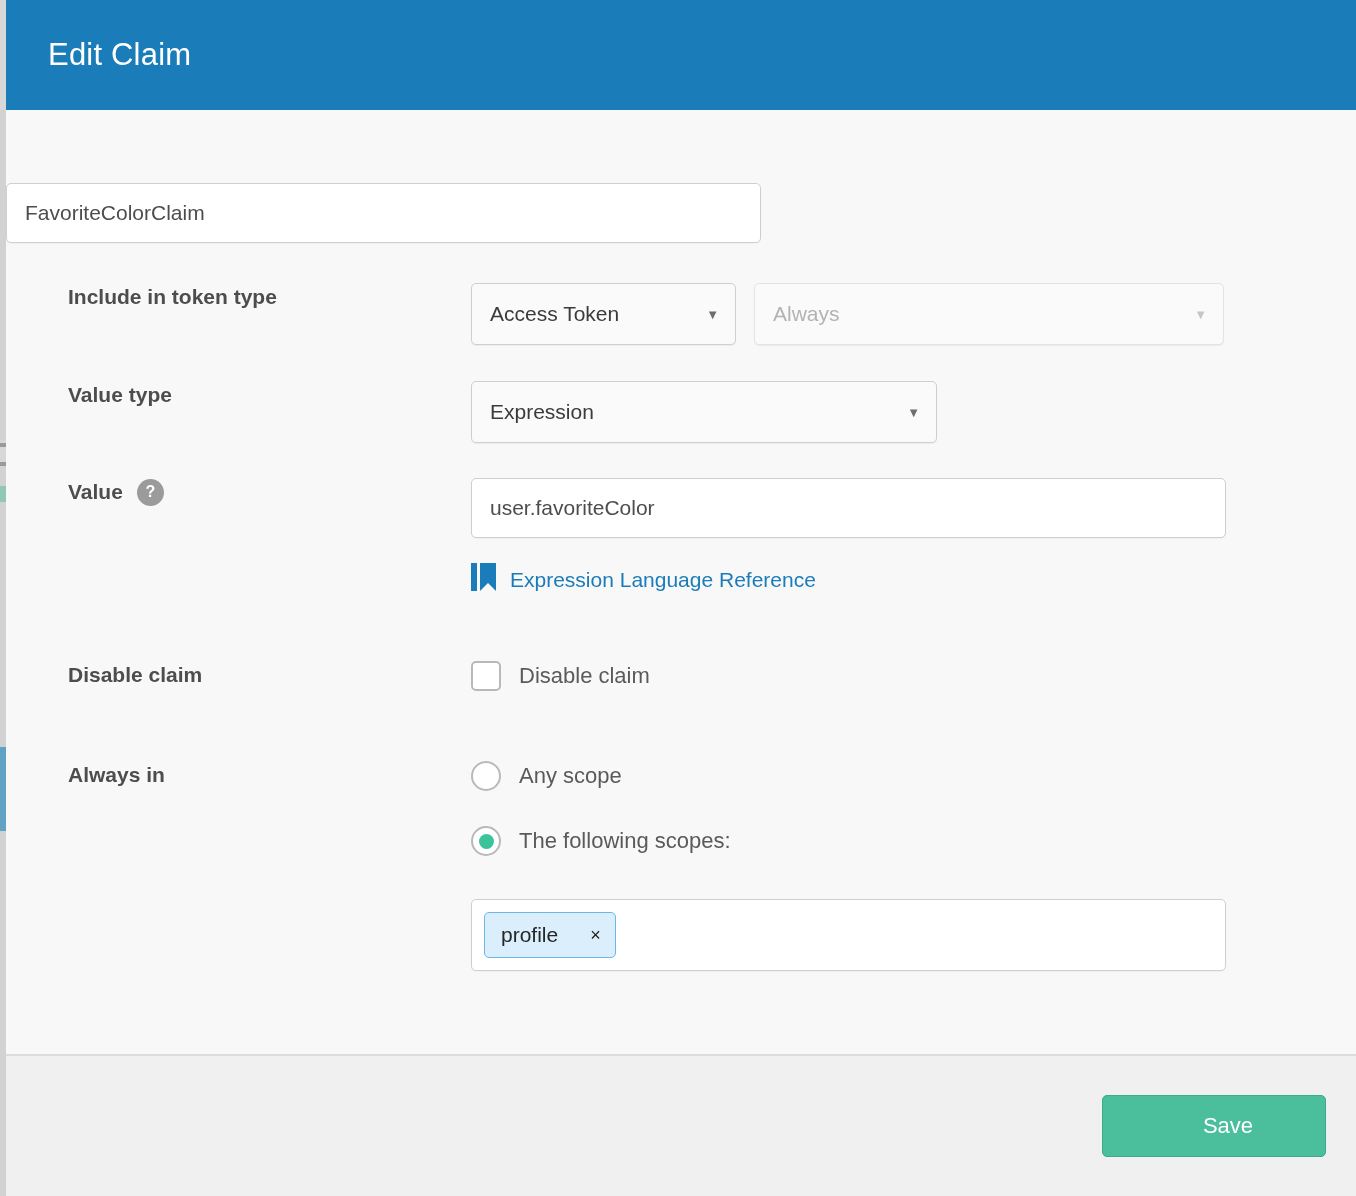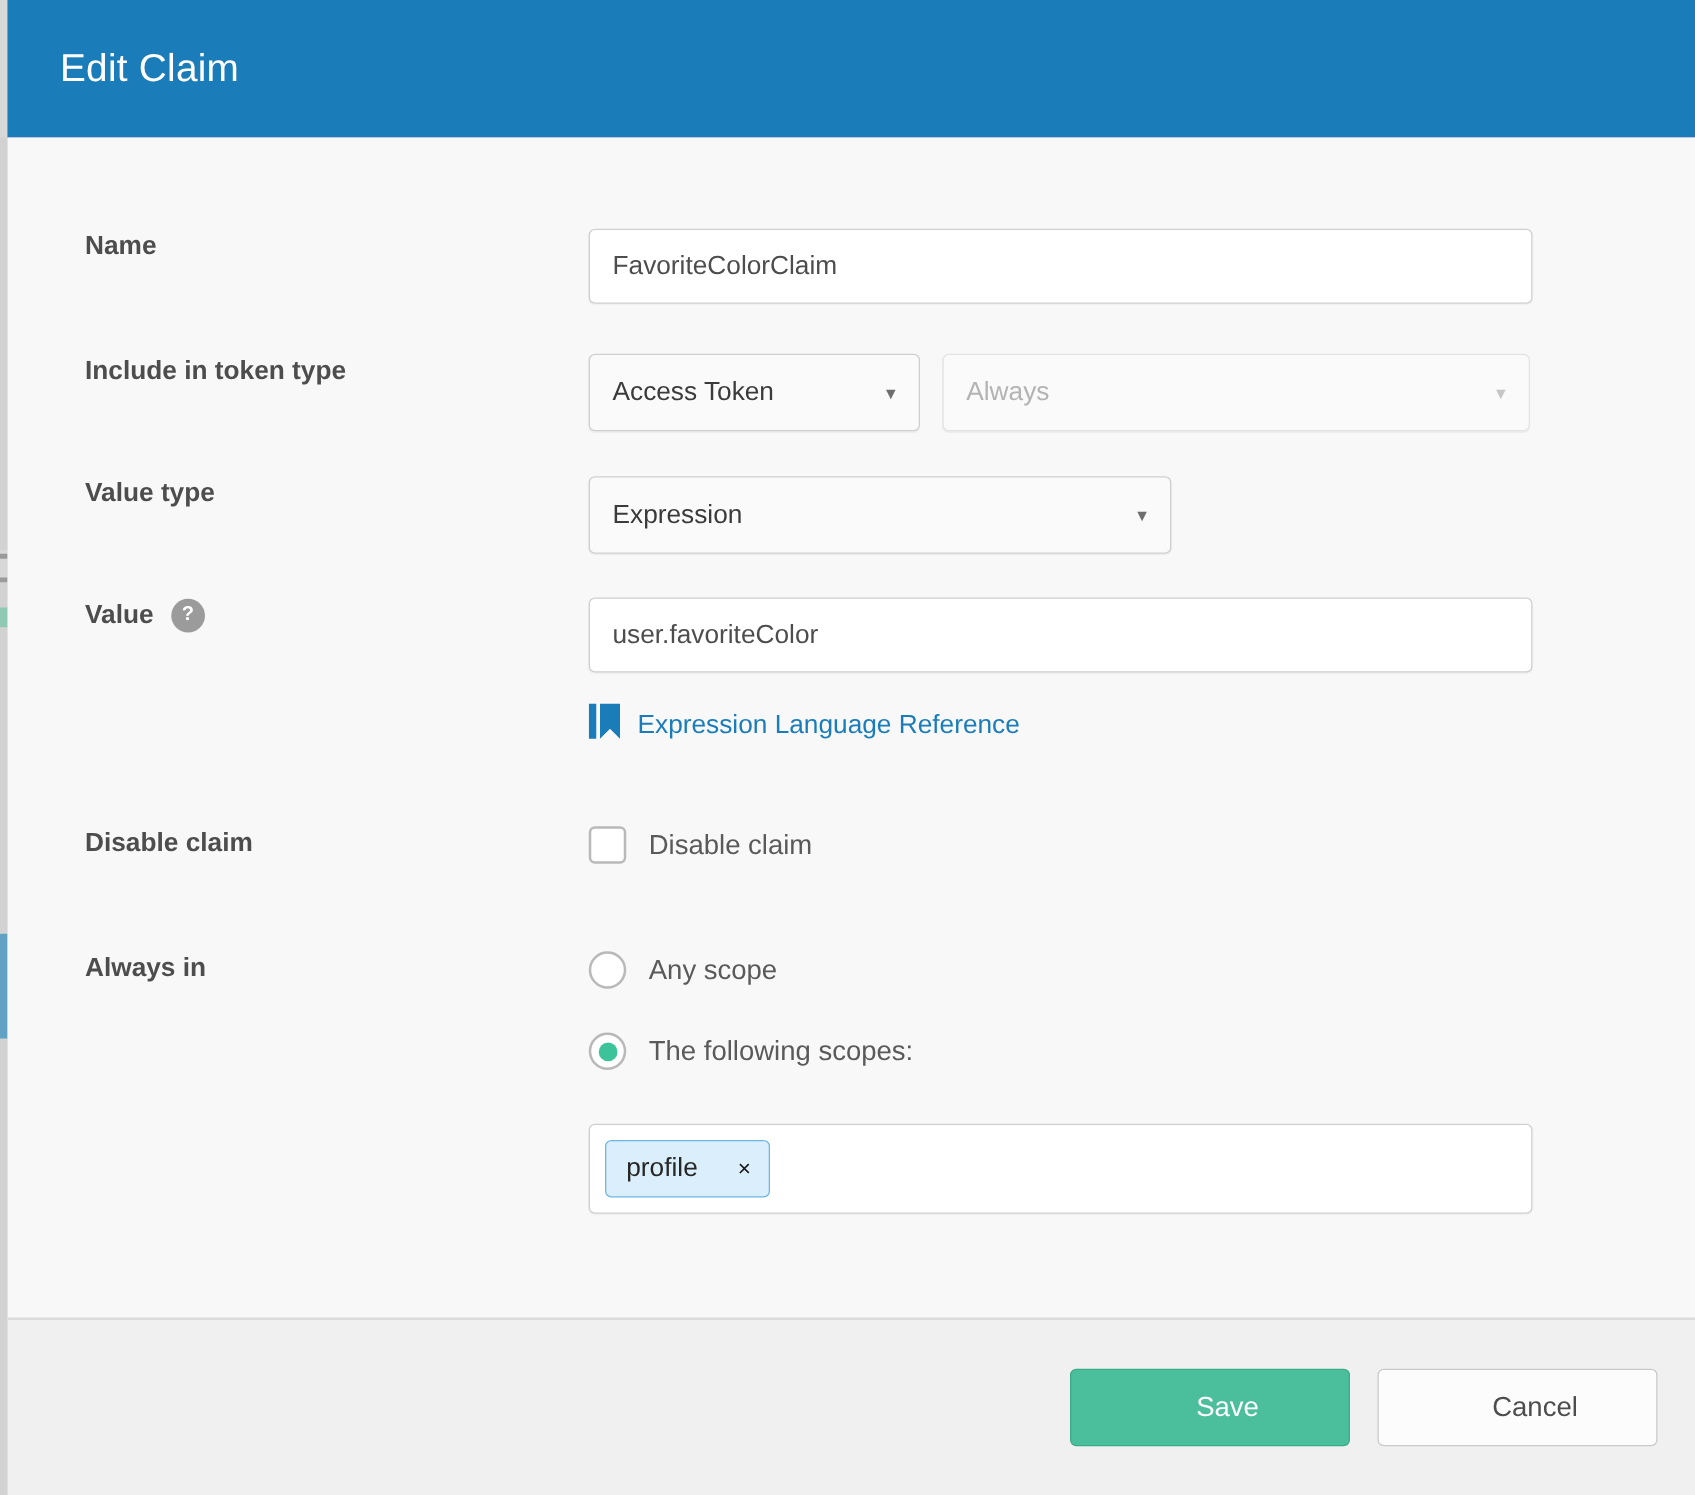--- a/index.html
+++ b/index.html
@@ -292,23 +292,20 @@
 
 <div class="modal">
 
   <div class="modal-header">
     <div class="modal-title">Edit Claim</div>
   </div>
 
   <div class="modal-body">
 
     <div class="form-row" style="top:73px;">
-      <div class="field-label">
-        <span>Name</span>
-      </div>
       <div class="field-control">
         <input class="text-input" type="text" style="width: 755px;" value="FavoriteColorClaim">
       </div>
     </div>
 
     <div class="form-row" style="top:173px;">
       <div class="field-label">
         <span>Include in token type</span>
       </div>
       <div class="field-control" style="display:flex;gap:18px;">
@@ -395,16 +392,15 @@
           </span>
         </div>
 
       </div>
     </div>
 
   </div>
 
   <div class="modal-footer">
     <button class="btn btn-primary">Save</button>
-    <button class="btn btn-secondary">Cancel</button>
   </div>
 
 </div>
 
 </body></html>

